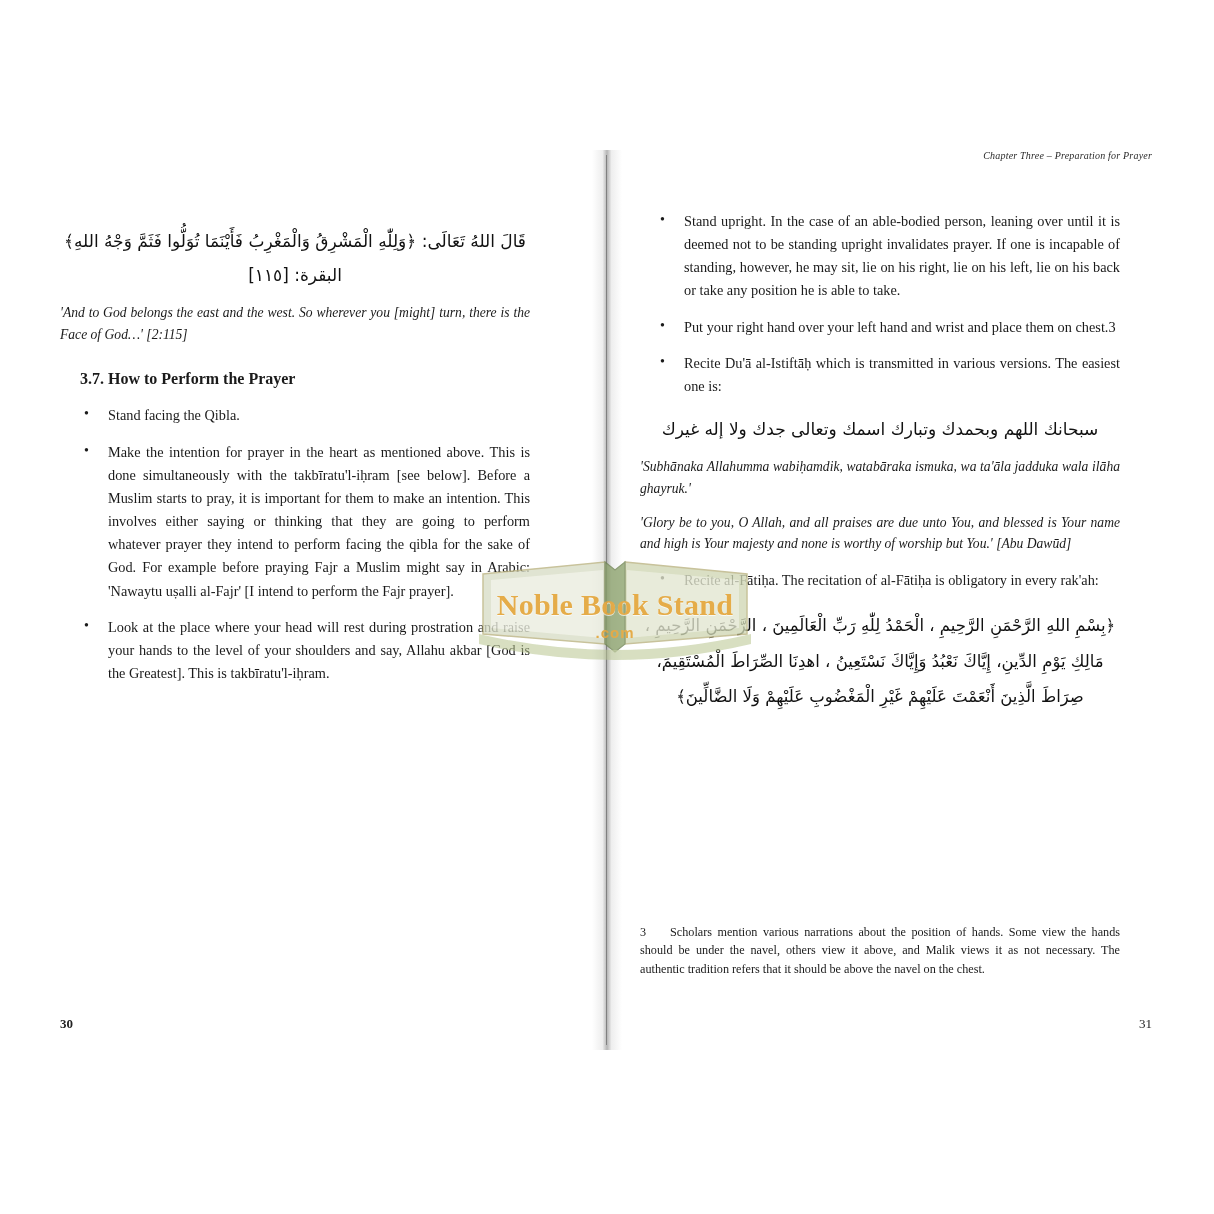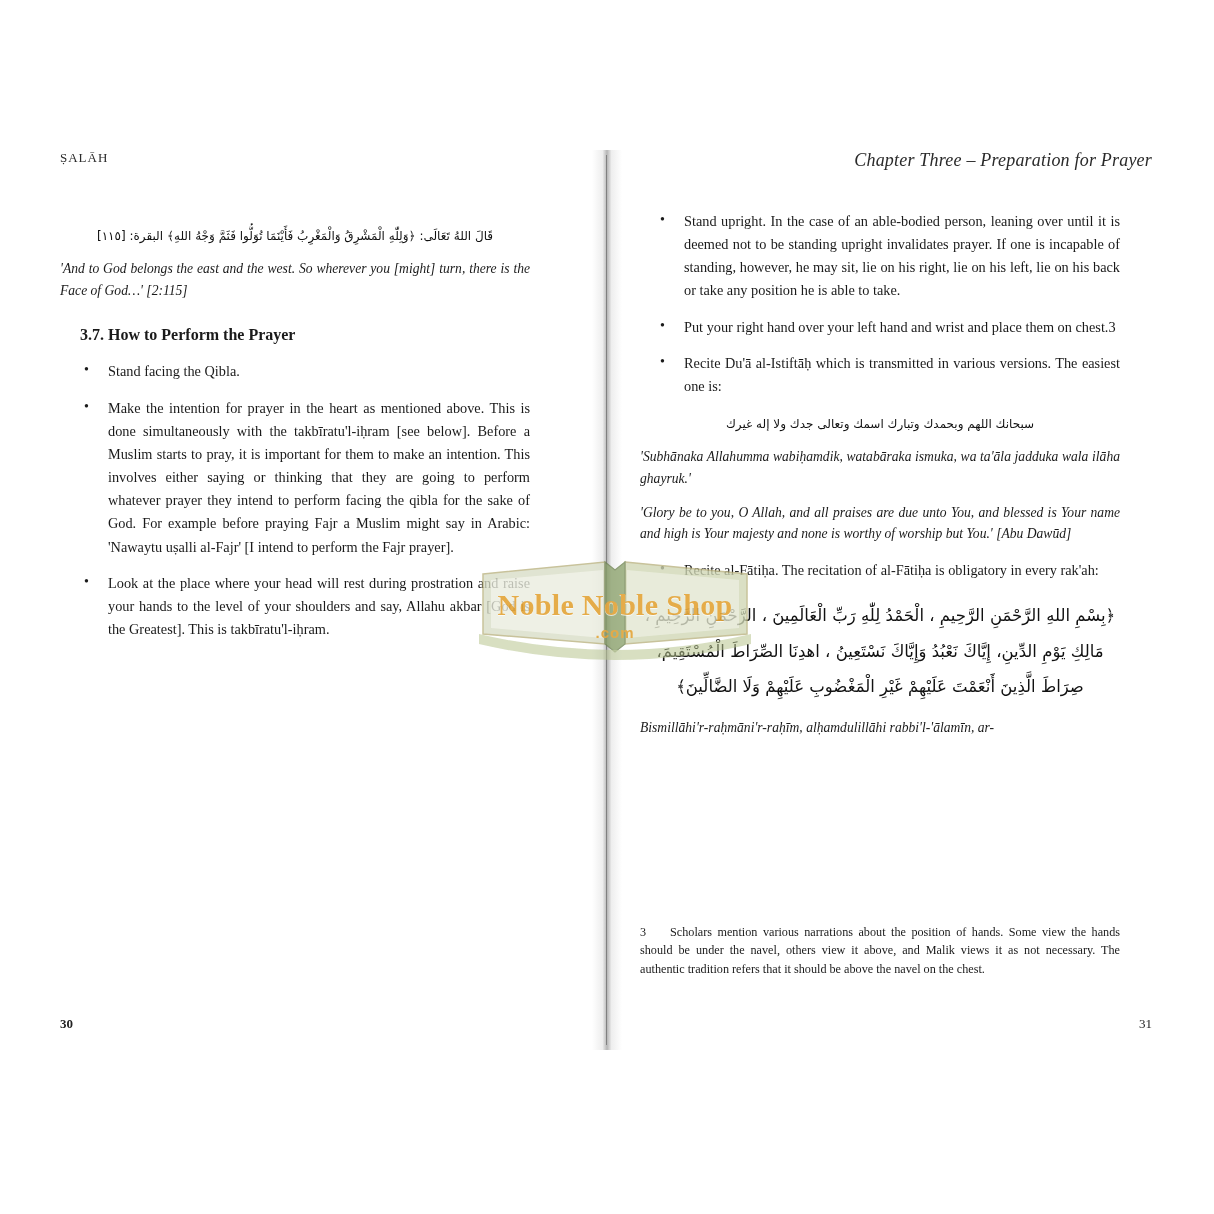--- a/index.html
+++ b/index.html
@@ -48,21 +48,21 @@
   .gutter-line {
     position: absolute;
     left: 606px;
     top: 155px;
     width: 1px;
     height: 890px;
     background: rgba(80,80,80,0.55);
   }
 
   .running-head {
-    font-size: 18px;
+    font-size: 10px;
     font-style: italic;
     letter-spacing: .2px;
     color: #2a2a2a;
     height: 18px;
   }
   .running-head.left {
     font-style: normal;
     font-variant: small-caps;
     letter-spacing: 1px;
     font-size: 13px;
@@ -82,21 +82,21 @@
   }
   .page-right .body-col { width: 480px; }
 
   p { margin: 0 0 11px 0; }
   p.indent { text-indent: 20px; }
 
   .arabic {
     direction: rtl;
     text-align: center;
     font-family: "DejaVu Sans", "Liberation Sans", sans-serif;
-    font-size: 12px;
+    font-size: 17px;
     line-height: 2.0;
     margin: 14px 0 10px 0;
     color: #111;
   }
   .arabic-big {
     font-size: 16.5px;
     line-height: 2.15;
     margin: 16px 0 12px 0;
   }
   .translit {
@@ -198,21 +198,20 @@
     color: #e3a53a;
     letter-spacing: 1px;
   }
 </style>
 </head>
 <body>
 
 <div class="spread">
 
   <div class="page page-left">
-    <div class="running-head left">ṢALĀH</div>
 
     <div class="body-col">
 
       <div class="arabic">قَالَ اللهُ تَعَالَى: ﴿وَلِلّٰهِ الْمَشْرِقُ وَالْمَغْرِبُ فَأَيْنَمَا تُوَلُّوا فَثَمَّ وَجْهُ اللهِ﴾ البقرة: [١١٥]</div>
 
       <div class="translation">'And to God belongs the east and the west. So wherever you [might] turn, there is the Face of God…' [2:115]</div>
 
       <h3 class="section">3.7. How to Perform the Prayer</h3>
 
 
@@ -245,38 +244,37 @@
       <div class="translit">'Subhānaka Allahumma wabiḥamdik, watabāraka ismuka, wa ta'āla jadduka wala ilāha ghayruk.'</div>
 
       <div class="translation">'Glory be to you, O Allah, and all praises are due unto You, and blessed is Your name and high is Your majesty and none is worthy of worship but You.' [Abu Dawūd]</div>
 
       <ul class="bullets">
         <li>Recite al-Fātiḥa. The recitation of al-Fātiḥa is obligatory in every rak'ah:</li>
       </ul>
 
       <div class="arabic arabic-big">﴿بِسْمِ اللهِ الرَّحْمَنِ الرَّحِيمِ ، الْحَمْدُ لِلّٰهِ رَبِّ الْعَالَمِينَ ، الرَّحْمَنِ الرَّحِيمِ ، مَالِكِ يَوْمِ الدِّينِ، إِيَّاكَ نَعْبُدُ وَإِيَّاكَ نَسْتَعِينُ ، اهدِنَا الصِّرَاطَ الْمُسْتَقِيمَ، صِرَاطَ الَّذِينَ أَنْعَمْتَ عَلَيْهِمْ غَيْرِ الْمَغْضُوبِ عَلَيْهِمْ وَلَا الضَّالِّينَ﴾</div>
 
-      <div class="translit">Bismillāhi'r-raḥmāni'r-raḥīm, alḥamdulillāhi rabbi'l-'ālamīn, ar-</div>
     </div>
 
     <div class="footnotes">
       <span class="fn-num">3</span><span>Scholars mention various narrations about the position of hands. Some view the hands should be under the navel, others view it above, and Malik views it as not necessary. The authentic tradition refers that it should be above the navel on the chest.</span>
     </div>
 
     <div class="folio">31</div>
   </div>
 
   <div class="watermark">
     <svg width="320" height="140" viewBox="0 0 320 140">
       <g opacity="0.85">
         <path d="M28 34 L150 22 L150 104 L28 94 Z" fill="#d8dcc6" stroke="#b9b27f" stroke-width="1.5"></path>
         <path d="M170 22 L292 34 L292 94 L170 104 Z" fill="#cfd6b4" stroke="#b9b27f" stroke-width="1.5"></path>
         <path d="M150 22 L160 30 L170 22 L170 104 L160 112 L150 104 Z" fill="#8aa06a" stroke="#6f8452" stroke-width="1.2"></path>
         <path d="M36 40 L148 30 L148 98 L36 88 Z" fill="#eef0e2" opacity="0.8"></path>
         <path d="M172 30 L284 40 L284 88 L172 98 Z" fill="#e6ead6" opacity="0.8"></path>
         <path d="M24 94 Q160 126 296 94 L296 104 Q160 136 24 104 Z" fill="#b6c48f" opacity="0.7"></path>
       </g>
     </svg>
-    <div class="wm-text">Noble Noble Shop</div>
+    <div class="wm-text">Noble Book Stand</div>
     <div class="wm-sub">.com</div>
   </div>
 
 </div>
 
 </body></html>

